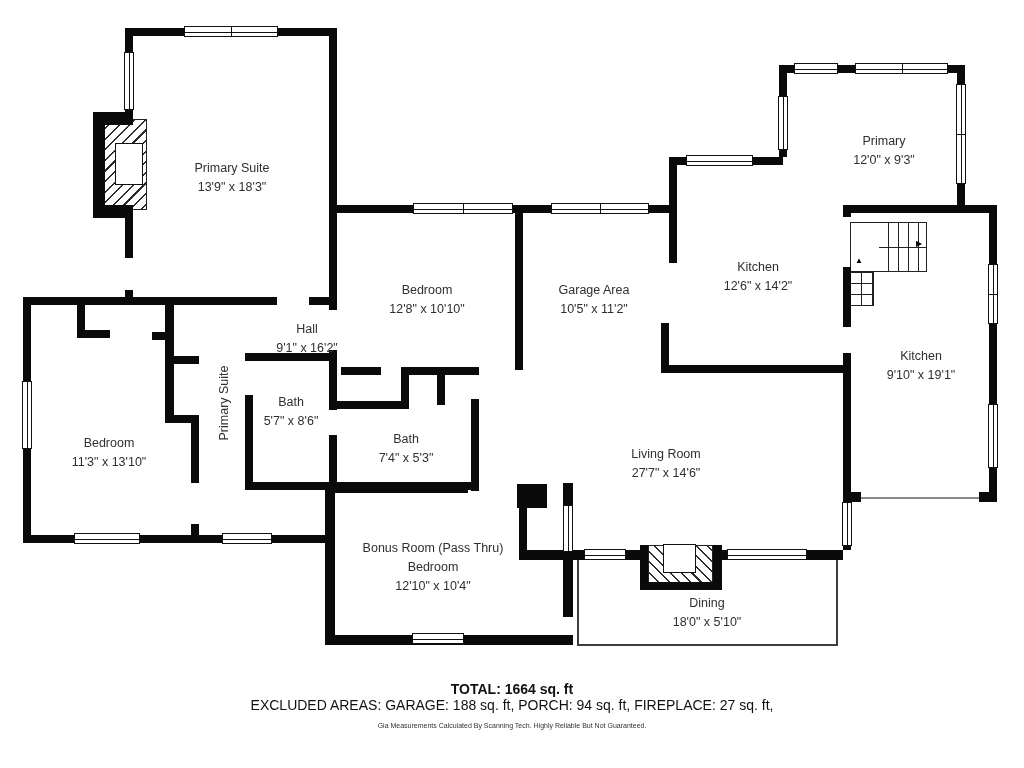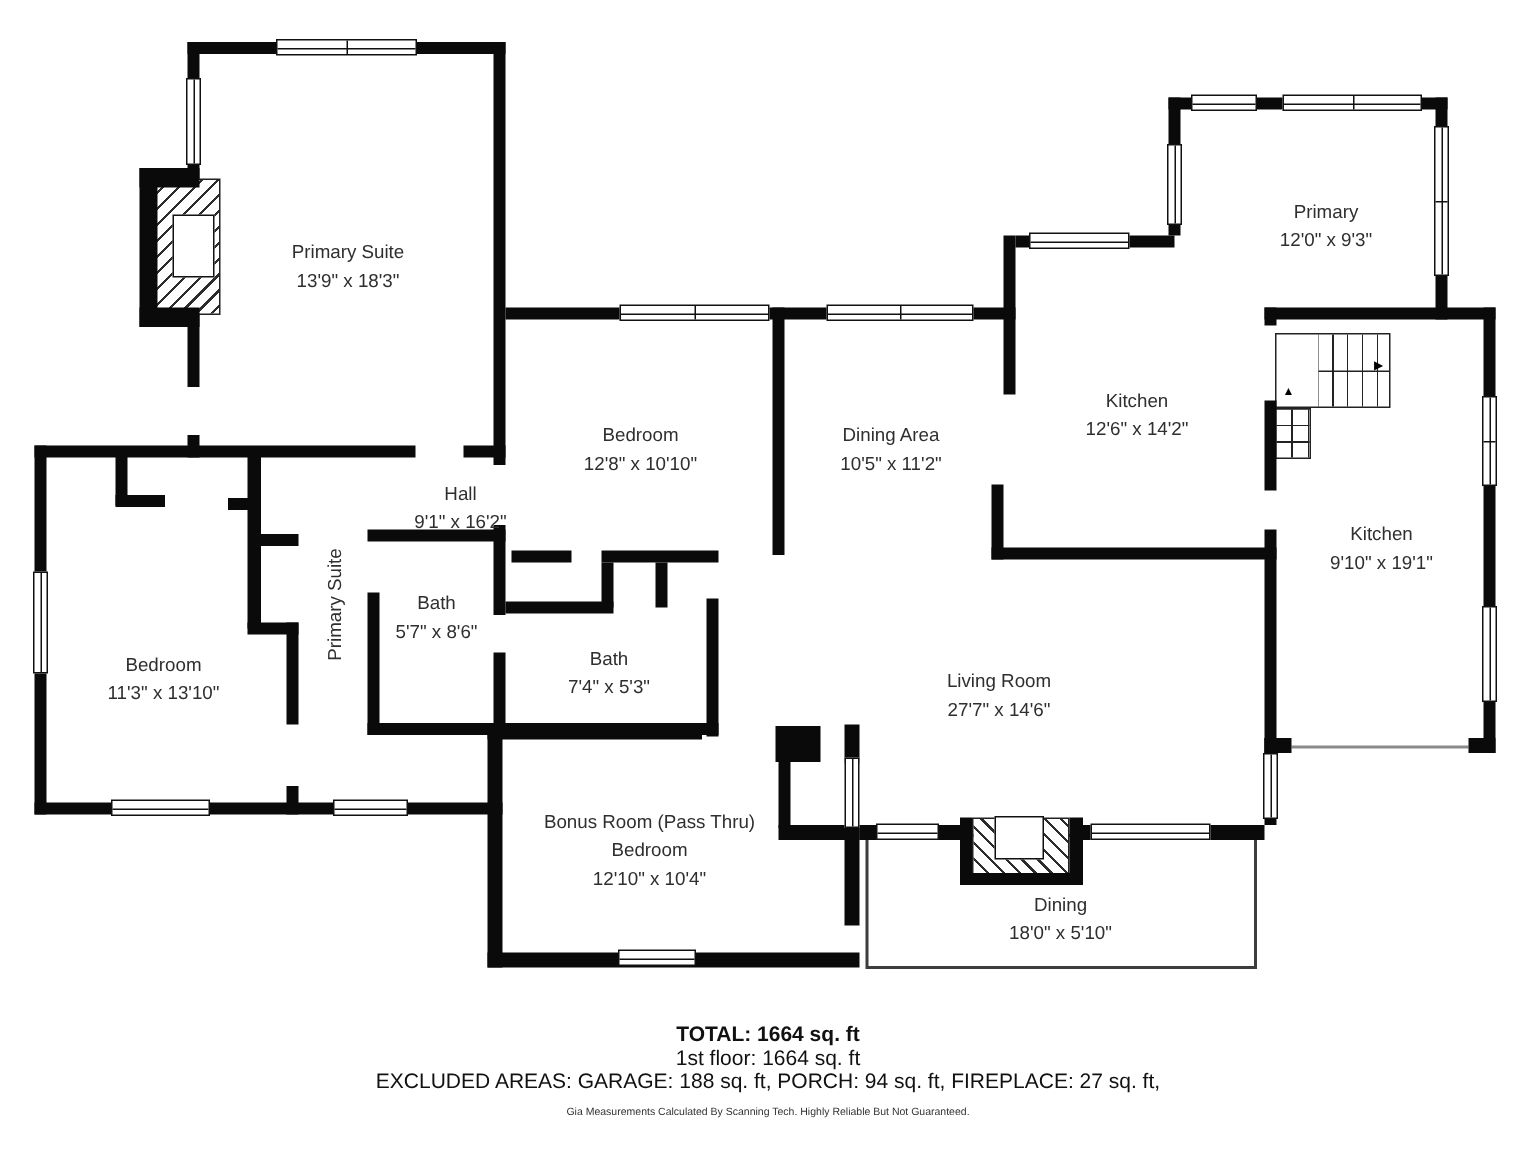--- a/index.html
+++ b/index.html
@@ -140,21 +140,21 @@
     </div>
     <div class="room-label" style="left: 758px; top: 277px;">
       <div>Kitchen</div>
       <div>12'6" x 14'2"</div>
     </div>
     <div class="room-label" style="left: 427px; top: 300px;">
       <div>Bedroom</div>
       <div>12'8" x 10'10"</div>
     </div>
     <div class="room-label" style="left: 594px; top: 300px;">
-      <div>Dining Area</div>
+      <div>Garage Area</div>
       <div>10'5" x 11'2"</div>
     </div>
     <div class="room-label" style="left: 307px; top: 339px;">
       <div>Hall</div>
       <div>9'1" x 16'2"</div>
     </div>
     <div class="room-label" style="left: 291px; top: 412px;">
       <div>Bath</div>
       <div>5'7" x 8'6"</div>
     </div>
@@ -183,16 +183,15 @@
       <div>Dining</div>
       <div>18'0" x 5'10"</div>
     </div>
     <div class="room-label vertical" style="left: 224px; top: 403px;">
       <div>Primary Suite</div>
     </div>
   </div>
 
 <div id="footer">
   <div class="l b">TOTAL: 1664 sq. ft</div>
-  <div class="l">1st floor: 1664 sq. ft</div>
   <div class="l">EXCLUDED AREAS: GARAGE: 188 sq. ft, PORCH: 94 sq. ft, FIREPLACE: 27 sq. ft,</div>
   <div class="disclaimer">Gia Measurements Calculated By Scanning Tech. Highly Reliable But Not Guaranteed.</div>
 </div>
 
 </body></html>

